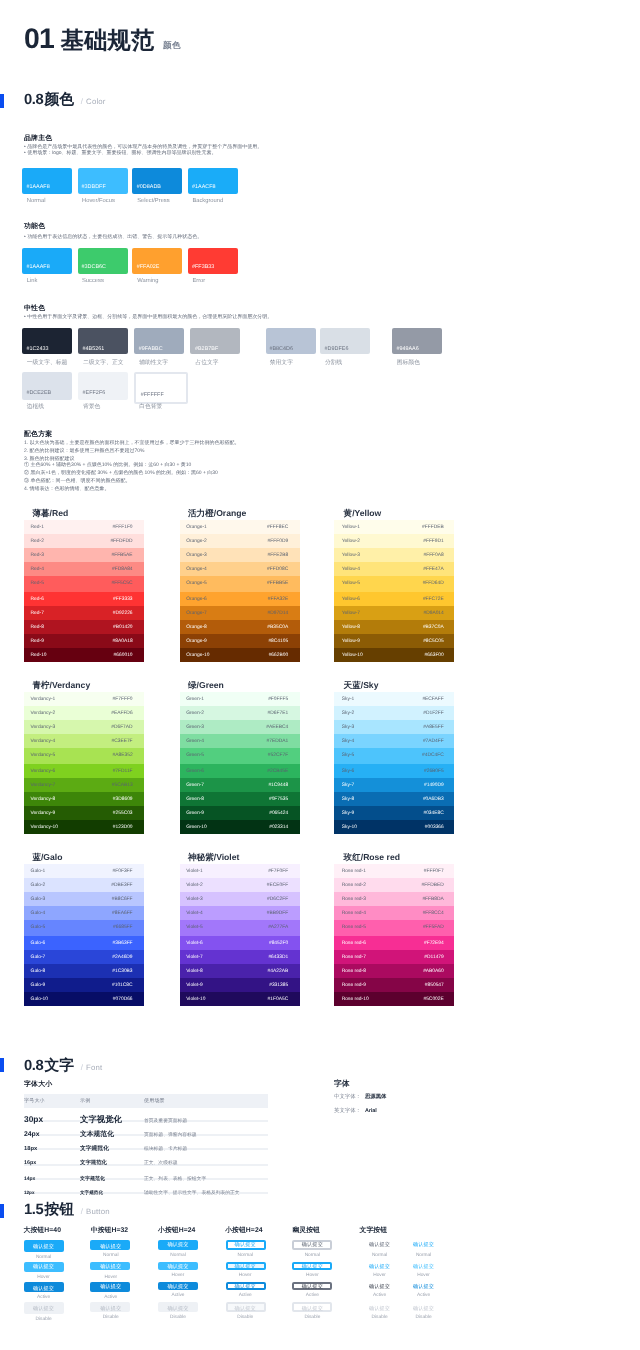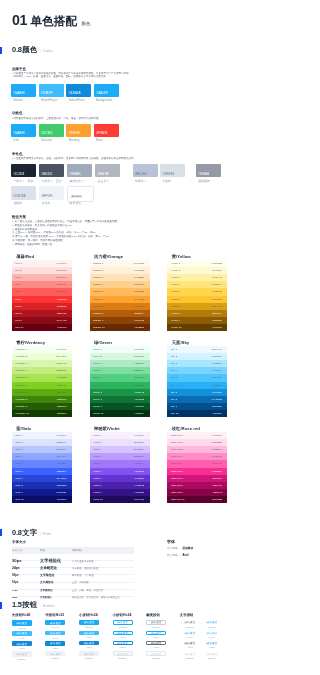--- a/index.html
+++ b/index.html
@@ -57,21 +57,21 @@
   .btn{display:flex;align-items:center;justify-content:center;border-radius:1px;box-sizing:border-box;white-space:nowrap;}
   .btn span{font-size:2.6px;letter-spacing:0.05px;}
   .bstate{font-size:2.4px;color:#9aa1ad;text-align:center;white-space:nowrap;}
 </style>
 </head>
 <body>
 <div class="page">
 
   <div class="pagetitle">
     <span class="pt-num">01</span>
-    <span class="pt-cn">单色搭配</span>
+    <span class="pt-cn">基础规范</span>
     <span class="pt-sub">颜色</span>
   </div>
 
   <div class="sec" style="top:46.6px">
     <div class="sec-bar"></div>
     <div class="sec-t">
       <span class="sec-num">0.8</span>
       <span class="sec-cn">颜色</span>
       <span class="sec-sl">/</span>
       <span class="sec-en">Color</span>

